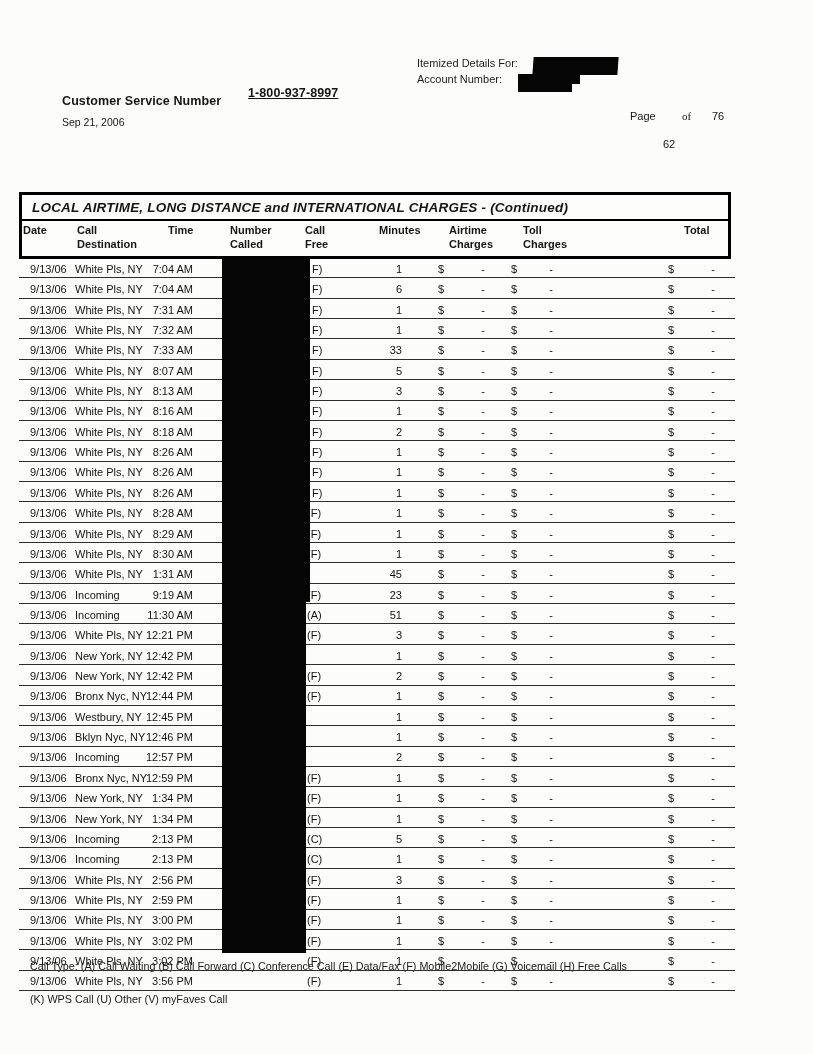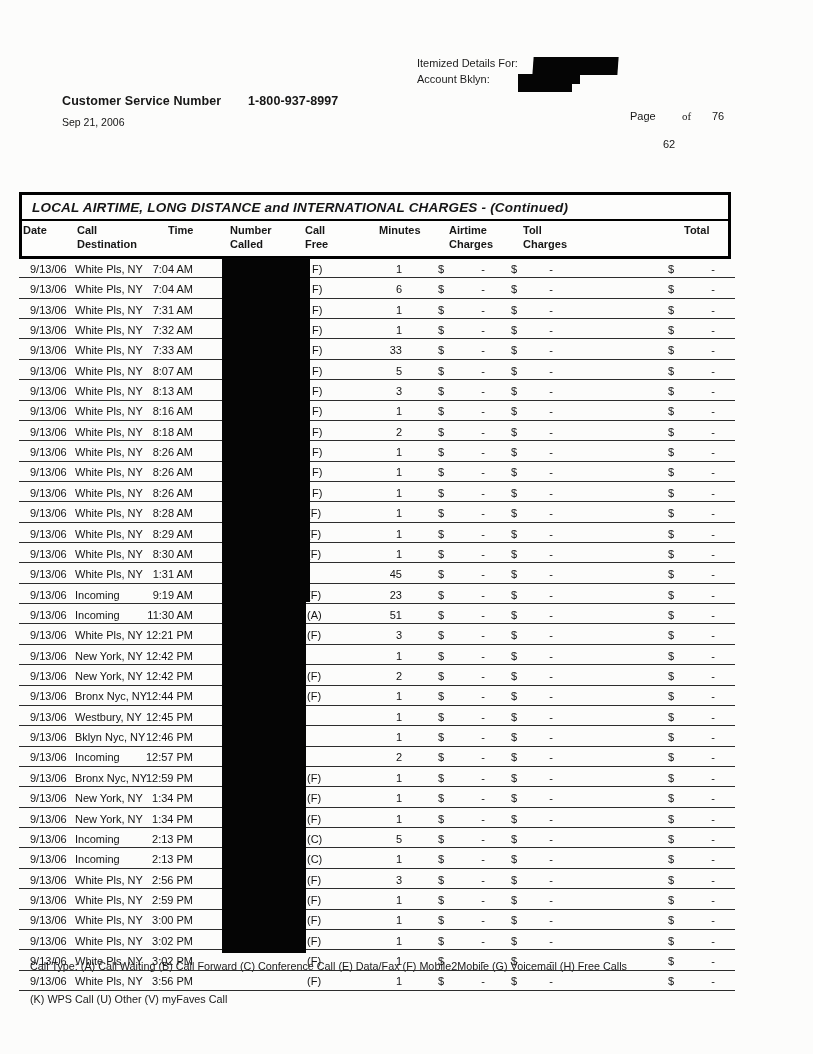--- a/index.html
+++ b/index.html
@@ -57,27 +57,27 @@
 
   
   .footer-line{font-size:10.8px;color:#1a1a1a;white-space:nowrap;}
 </style>
 </head>
 <body>
 
 <div class="page">
 
   <span class="abs lbl-small" style="left:417px;top:57px;">Itemized Details For:</span>
-  <span class="abs lbl-small" style="left:417px;top:73px;">Account Bklyn:</span>
+  <span class="abs lbl-small" style="left:417px;top:73px;">Account Number:</span>
   <div class="redact" style="left:533px;top:57px;width:85px;height:18px;transform:skewX(-4deg);"></div>
   <div class="redact" style="left:518px;top:74px;width:54px;height:18px;"></div>
   <div class="redact" style="left:550px;top:71px;width:30px;height:13px;"></div>
 
   <span class="abs cs-label" style="left:62px;top:94px;">Customer Service Number</span>
-  <span class="abs cs-label" style="left:248px;top:94px;">1-800-937-8997</span>
+  <span class="abs cs-label" style="left:248px;top:86px;text-decoration:underline;">1-800-937-8997</span>
   <span class="abs date-line" style="left:62px;top:116px;">Sep 21, 2006</span>
 
   <span class="abs pageinfo" style="left:630px;top:110px;">Page</span>
   <span class="abs pageinfo" style="left:663px;top:110px;margin-top:28px;">62</span>
   <span class="abs pageinfo" style="left:682px;top:110px;font-family:Liberation Serif, serif;">of</span>
   <span class="abs pageinfo" style="left:712px;top:110px;">76</span>
 
   <div class="thead-wrap">
     <div class="title-row">
       <span>LOCAL AIRTIME, LONG DISTANCE and INTERNATIONAL CHARGES  - (Continued)</span>

